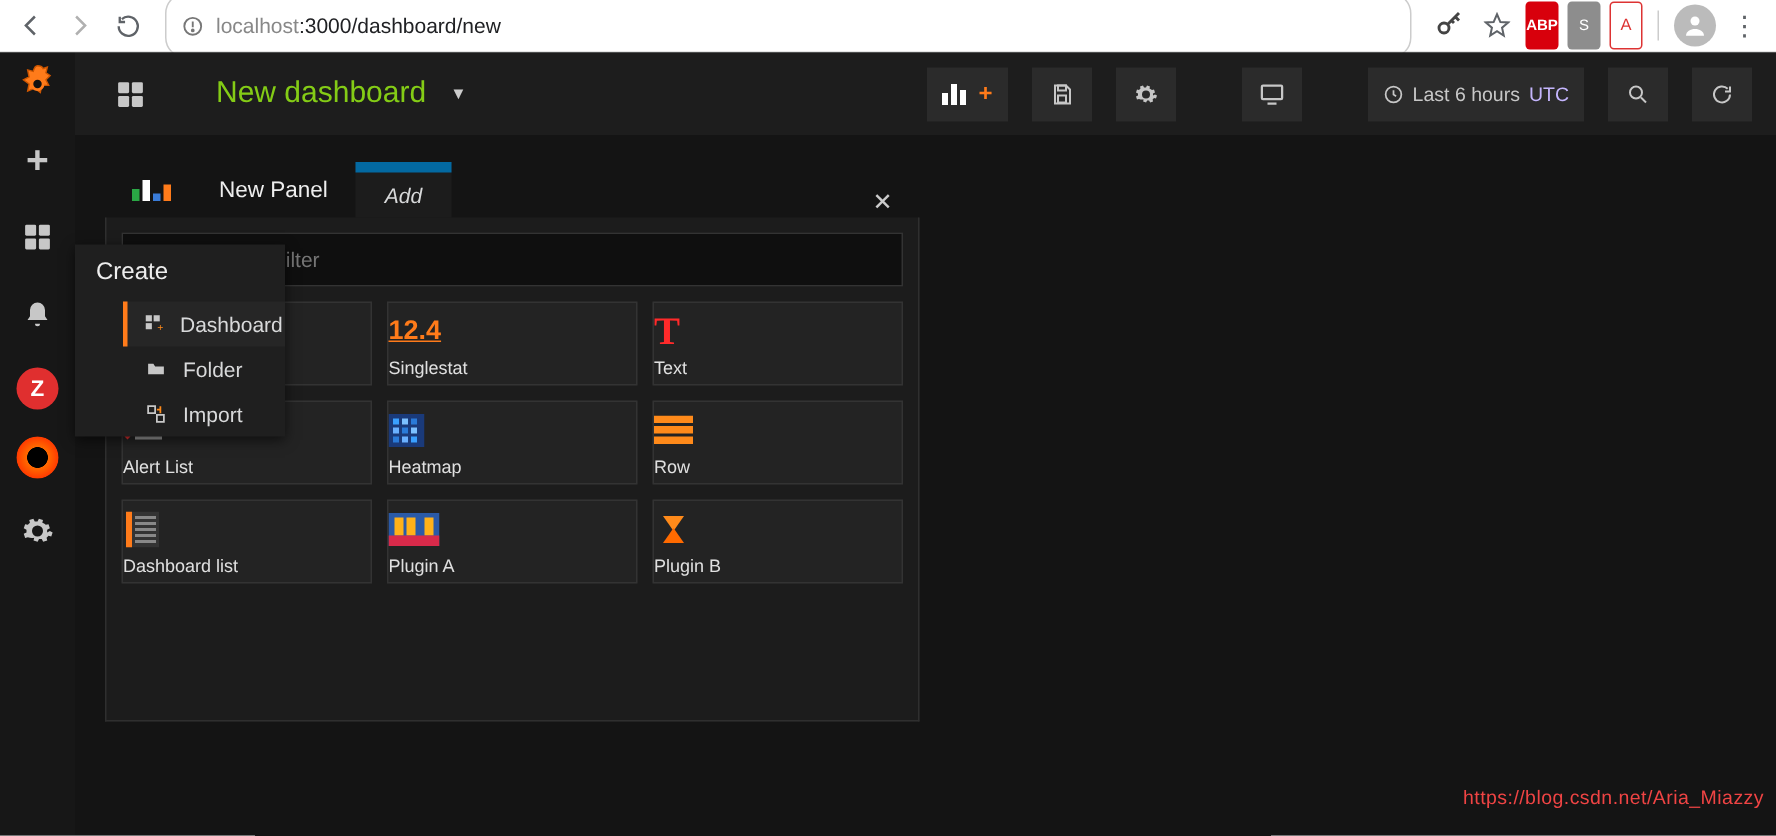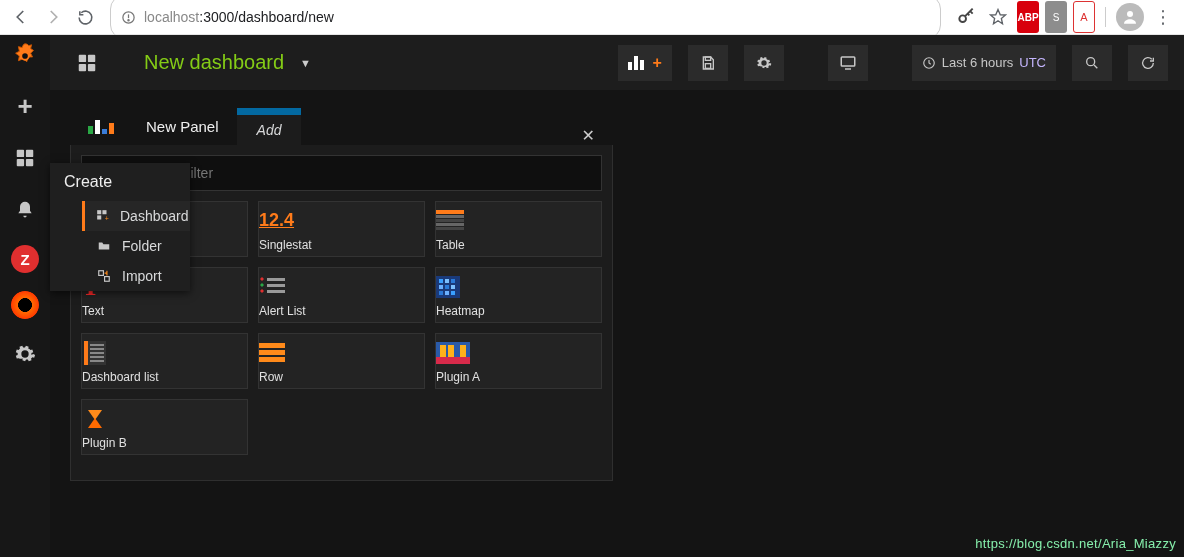--- a/index.html
+++ b/index.html
@@ -67,21 +67,21 @@
   .panel-opt { height:56px; background:#232323; border:1px solid #333; display:flex; flex-direction:column; align-items:flex-start; justify-content:center; gap:3px; cursor:pointer; font-size:12px; color:#e0e0e0;}
   .panel-opt .pico { height:28px; display:flex; align-items:center; justify-content:center;}
   
   
   .flyout { position:absolute; left:50px; top:128px; width:140px; background:#1f1f1f; box-shadow:0 2px 8px rgba(0,0,0,.6); z-index:20; font-size:14px;}
   .flyout-title { padding:10px 14px; font-size:16px; color:#eee;}
   .fly-item { display:flex; align-items:center; gap:10px; padding:7px 14px; color:#d8d9da; cursor:pointer;margin-left:32px;}
   .fly-item.active { border-left:3px solid #ff7b1a; background:#262626; padding-left:11px;}
   .fly-item .fi-icon{ width:16px; display:flex; justify-content:center; color:#c7c7c7; font-size:12px;}
   
-  .watermark { position:absolute; right:8px; bottom:6px; color:#86efac; font-size:13px; letter-spacing:.3px;margin-top:28px;}
+  .watermark { position:absolute; right:8px; bottom:18px; color:#ef4444; font-size:13px; letter-spacing:.3px;margin-top:28px;}
   
   
   svg { display:block; }
 </style>
 </head>
 <body>
 
 <div class="browser-bar">
   <div class="nav-btn">
     <svg width="18" height="18" viewBox="0 0 24 24" fill="none" stroke="#5f6368" stroke-width="2.2">
@@ -251,32 +251,20 @@
                   <polyline points="1 21 10 14 18 19 28 8 33 18" fill="none" stroke="#ffb11a" stroke-width="2"></polyline>
                 </svg>
               </span>
             <span>Graph</span>
           </div>
           <div class="panel-opt">
             <span class="pico" style="color:#ff7b1a;font-weight:bold;font-size:18px;text-decoration:underline;">12.4</span>
             <span>Singlestat</span>
           </div>
           <div class="panel-opt">
-            <span class="pico">
-                <svg width="28" height="22">
-                  <rect x="0" y="0" width="28" height="4" fill="#ff7b1a"></rect>
-                  <rect x="0" y="5" width="28" height="3" fill="#666"></rect>
-                  <rect x="0" y="9" width="28" height="3" fill="#444"></rect>
-                  <rect x="0" y="13" width="28" height="3" fill="#666"></rect>
-                  <rect x="0" y="17" width="28" height="3" fill="#444"></rect>
-                </svg>
-              </span>
-            <span>Table</span>
-          </div>
-          <div class="panel-opt">
             <span class="pico" style="color:#ff2a2a;font-family:serif;font-size:26px;font-weight:bold;">T</span>
             <span>Text</span>
           </div>
           <div class="panel-opt">
             <span class="pico">
                 <svg width="26" height="22">
                   <g fill="#999">
                     <rect x="8" y="2" width="18" height="3"></rect>
                     <rect x="8" y="8" width="18" height="3"></rect>
                     <rect x="8" y="14" width="18" height="3"></rect>
@@ -302,43 +290,43 @@
                   <rect x="15" y="9" width="4" height="4" fill="#7cc0ff"></rect>
                   <rect x="3" y="15" width="4" height="4" fill="#2a7ad8"></rect>
                   <rect x="9" y="15" width="4" height="4" fill="#6ab0ff"></rect>
                   <rect x="15" y="15" width="4" height="4" fill="#3aa0ff"></rect>
                 </svg>
               </span>
             <span>Heatmap</span>
           </div>
           <div class="panel-opt">
             <span class="pico">
+                <svg width="26" height="20">
+                  <rect x="0" y="0" width="26" height="5" fill="#ff8a1a"></rect>
+                  <rect x="0" y="7" width="26" height="5" fill="#ff8a1a"></rect>
+                  <rect x="0" y="14" width="26" height="5" fill="#ff8a1a"></rect>
+                </svg>
+              </span>
+            <span>Row</span>
+          </div>
+          <div class="panel-opt">
+            <span class="pico">
                 <svg width="26" height="24">
                   <rect x="2" y="0" width="22" height="24" fill="#333"></rect>
                   <rect x="2" y="0" width="4" height="24" fill="#ff7b1a"></rect>
                   <g fill="#888">
                     <rect x="8" y="3" width="14" height="2"></rect>
                     <rect x="8" y="7" width="14" height="2"></rect>
                     <rect x="8" y="11" width="14" height="2"></rect>
                     <rect x="8" y="15" width="14" height="2"></rect>
                     <rect x="8" y="19" width="14" height="2"></rect>
                   </g>
                 </svg>
               </span>
             <span>Dashboard list</span>
-          </div>
-          <div class="panel-opt">
-            <span class="pico">
-                <svg width="26" height="20">
-                  <rect x="0" y="0" width="26" height="5" fill="#ff8a1a"></rect>
-                  <rect x="0" y="7" width="26" height="5" fill="#ff8a1a"></rect>
-                  <rect x="0" y="14" width="26" height="5" fill="#ff8a1a"></rect>
-                </svg>
-              </span>
-            <span>Row</span>
           </div>
           <div class="panel-opt">
             <span class="pico">
                 <svg width="34" height="22">
                   <rect width="34" height="22" fill="#2a5aa8"></rect>
                   <rect x="4" y="3" width="6" height="12" fill="#ffb11a"></rect>
                   <rect x="12" y="3" width="6" height="12" fill="#ffb11a"></rect>
                   <rect x="24" y="3" width="6" height="12" fill="#ffb11a"></rect>
                   <rect x="0" y="15" width="34" height="7" fill="#d82a4a"></rect>
                 </svg>

